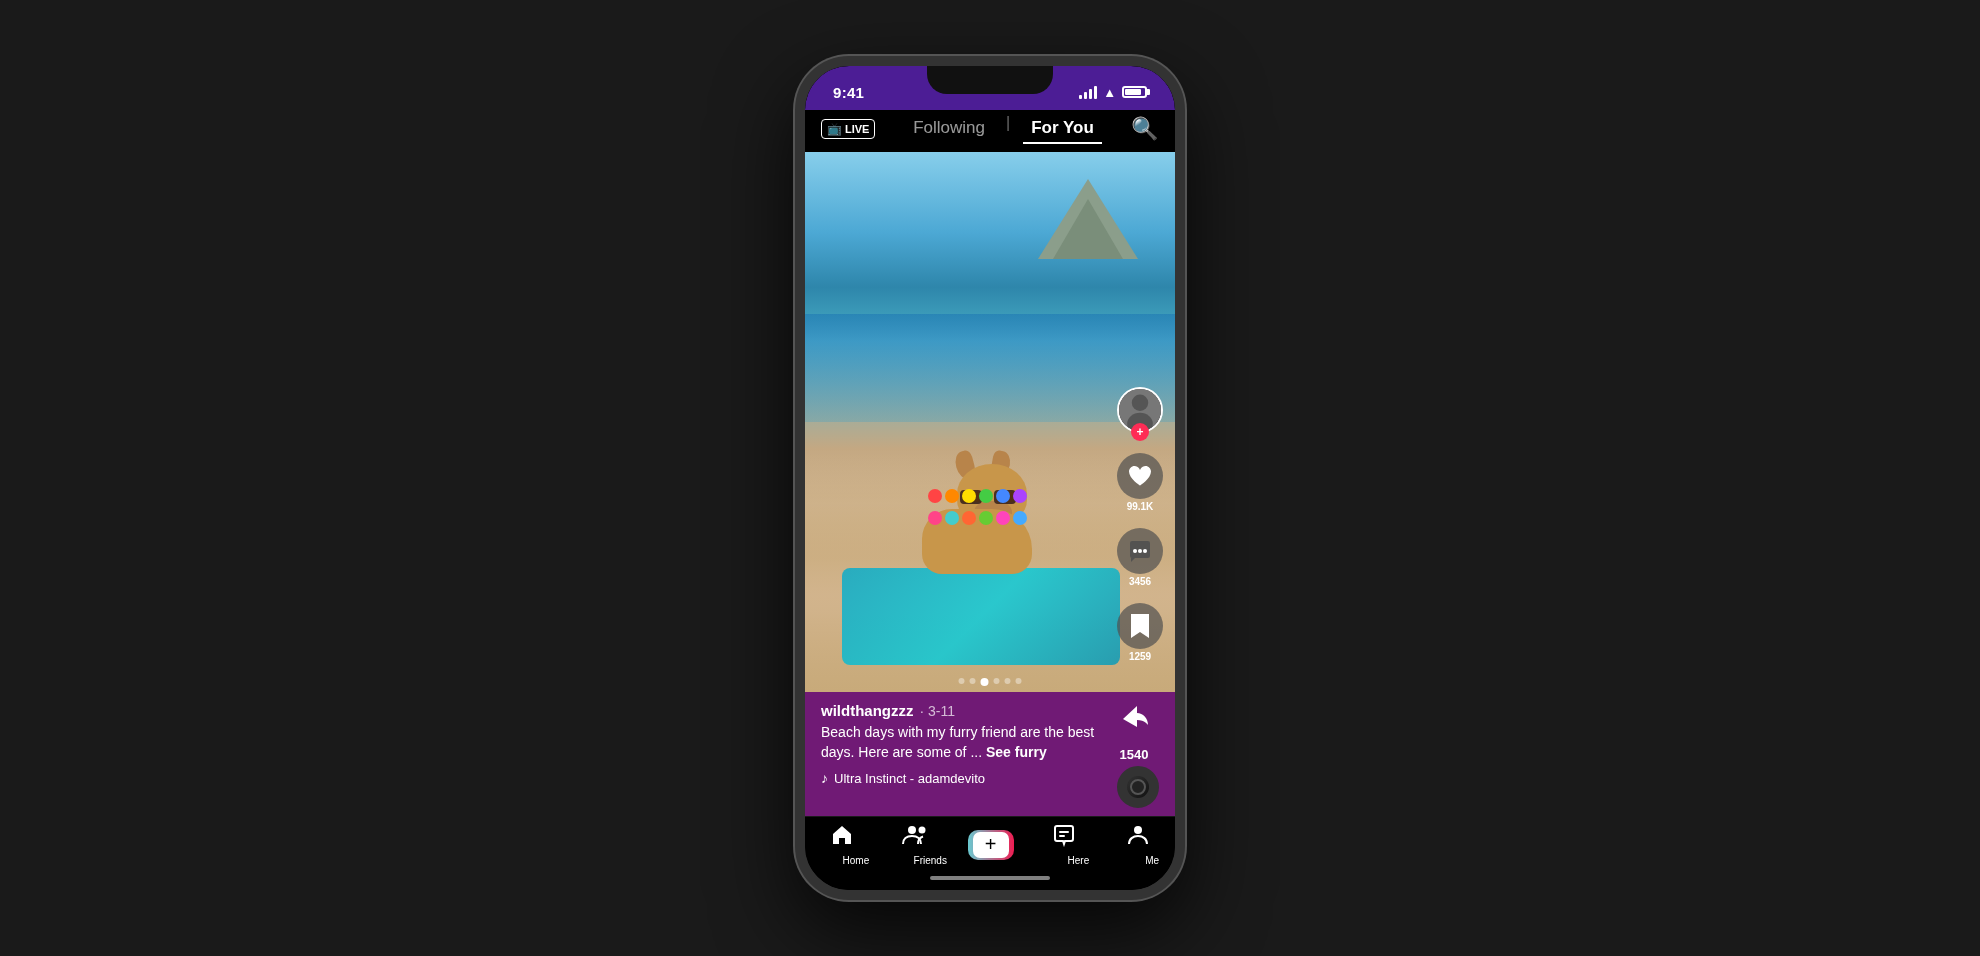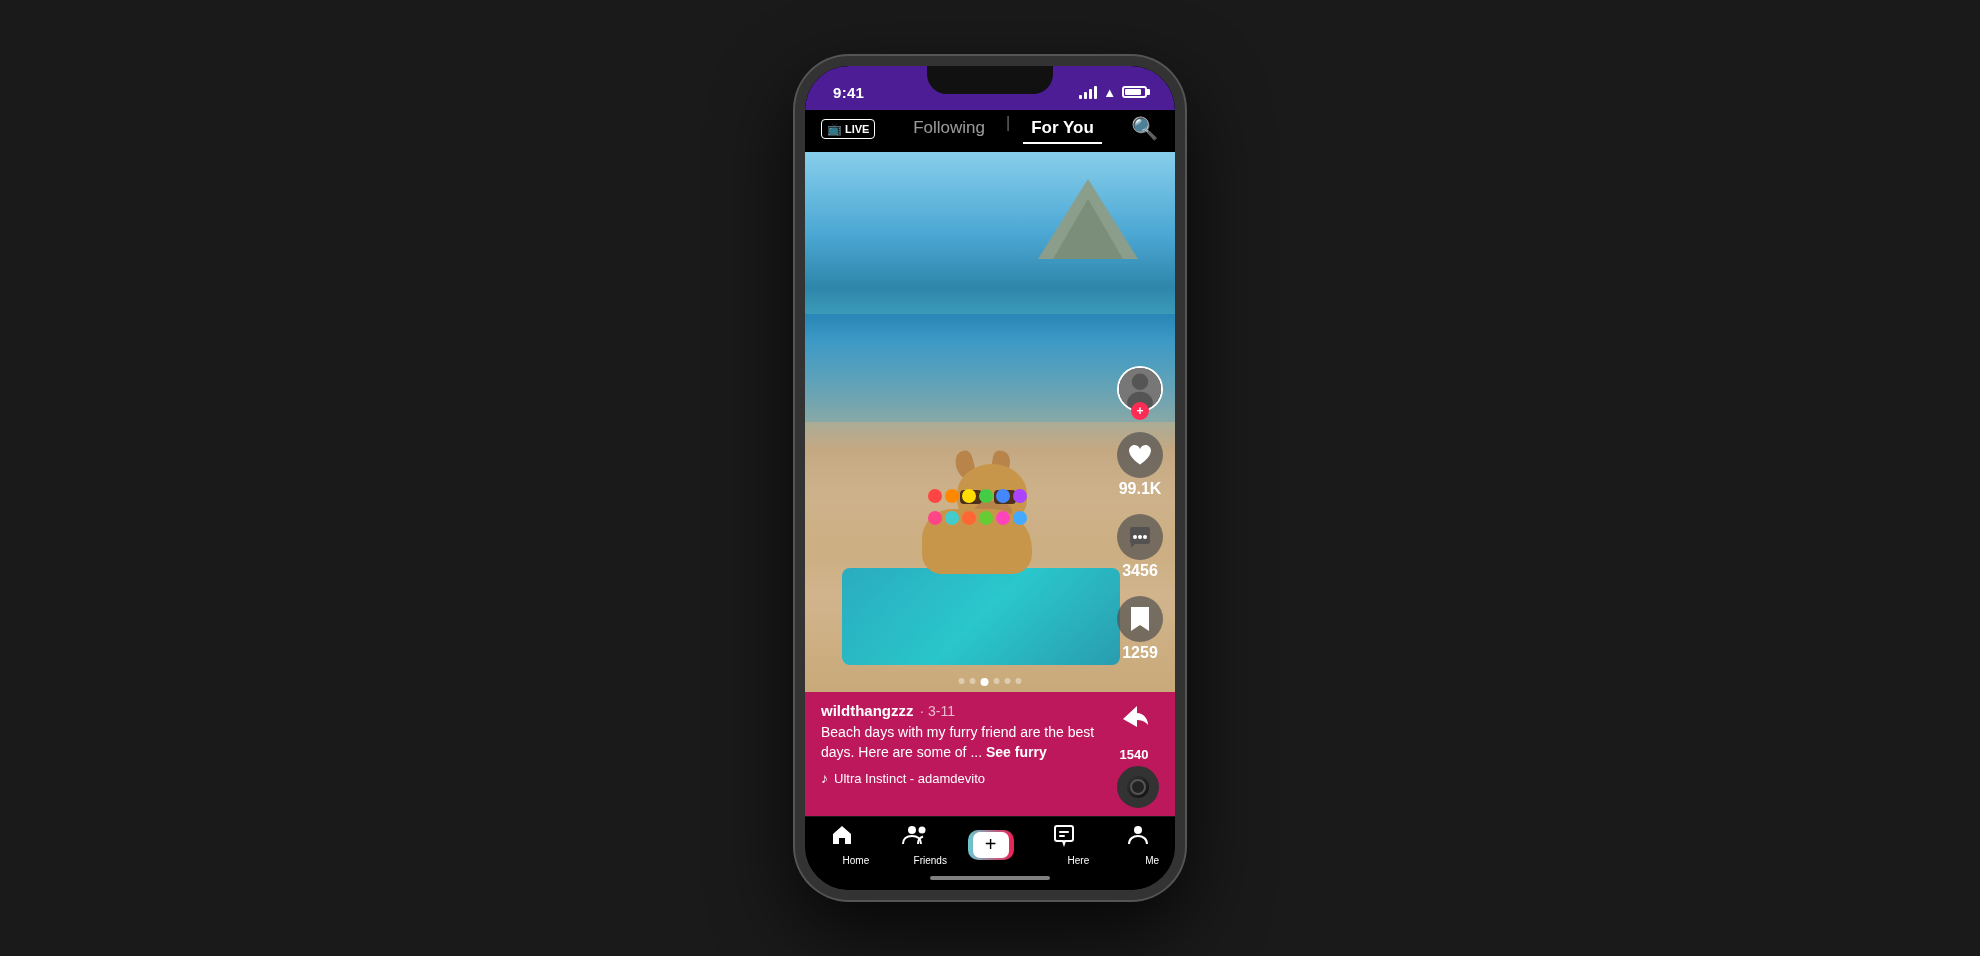--- a/index.html
+++ b/index.html
@@ -352,21 +352,21 @@
       background: rgba(80,80,80,0.7);
       border-radius: 50%;
       display: flex;
       align-items: center;
       justify-content: center;
       color: #fff;
       font-size: 22px;
     }
     .action-count {
       color: #fff;
-      font-size: 16px;
+      font-size: 10px;
       font-weight: 600;
       text-align: center;
     }
 
     
     .page-dots {
       position: absolute;
       bottom: 6px;
       left: 50%;
       transform: translateX(-50%);
@@ -380,21 +380,21 @@
       background: rgba(255,255,255,0.4);
     }
     .dot.active {
       background: #fff;
       width: 8px;
       height: 8px;
     }
 
     
     .bottom-panel {
-      background: #be185d;
+      background: #701a75;
       padding: 10px 16px 8px;
     }
     .bottom-top-row {
       display: flex;
       justify-content: space-between;
       align-items: flex-start;
     }
     .user-info {
       display: flex;
       flex-direction: column;

